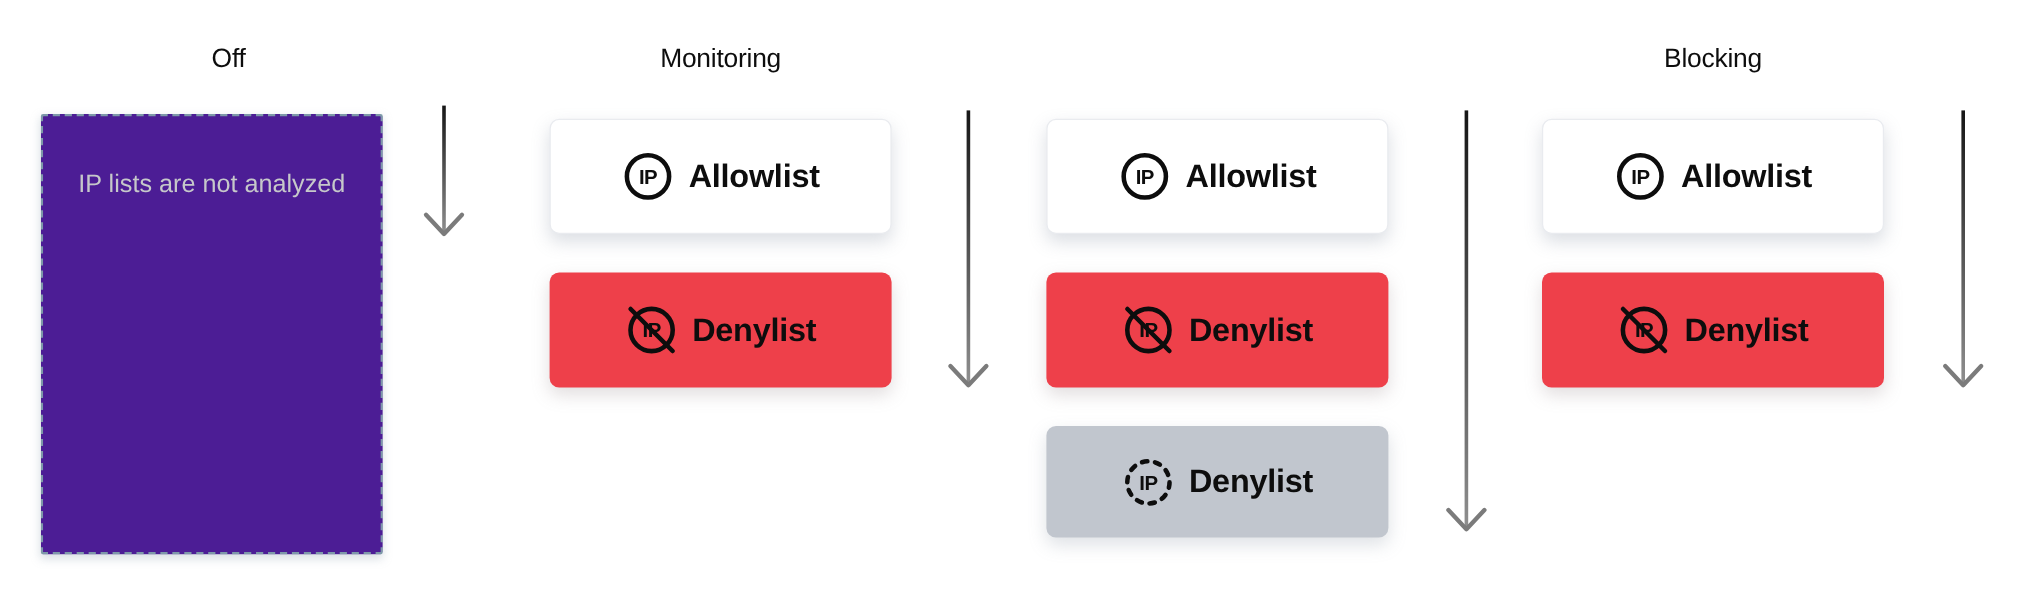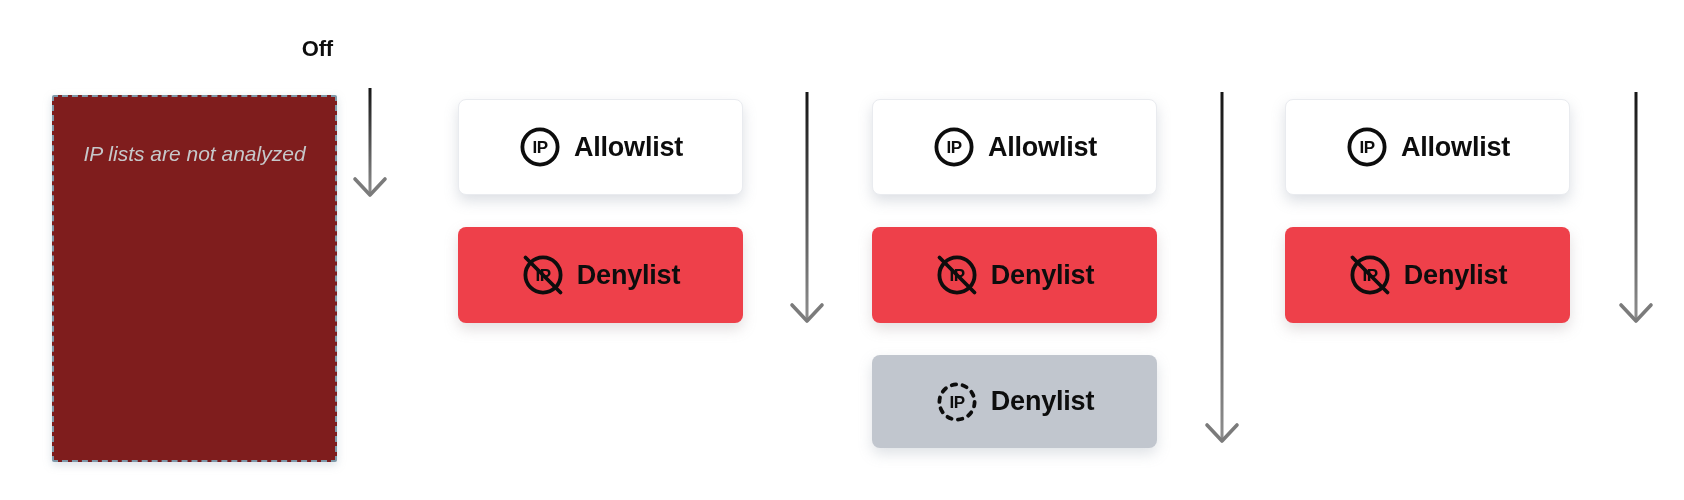--- a/index.html
+++ b/index.html
@@ -18,36 +18,35 @@
   .canvas{
     position:relative;
     width:1684px;
     height:500px;
     background:#ffffff;
     overflow:hidden;
   }
   .col-title{
     position:absolute;
     top:36px;
-    text-align:right;
+    text-align:center;
     font-size:22px;
-    font-weight:bold;
+    font-weight:normal;
     color:var(--label);
     letter-spacing:-0.2px;
   }
   .off-box{
     position:absolute;
-    left:52px; top:95px;
+    left:34px; top:95px;
     width:285px; height:367px;
     box-sizing:border-box;
     border:2px dashed var(--dashed_border);
     border-radius:2px;
     box-shadow:0 3px 8px rgba(150,165,180,0.35);
-    background:#7f1d1d;
-    font-style:italic;
+    background:#4c1d95;
   }
   .off-box .empty-text{
     margin:42px auto 0;
     width:230px;
     text-align:center;
     color:var(--empty_text);
     font-size:21px;
     line-height:30px;
   }
   .card{
@@ -96,20 +95,22 @@
     bottom:0; left:50%;
     transform:translateX(-50%);
   }
 </style>
 </head>
 <body>
 
 <div class="canvas">
 
   <div class="col-title" style="left:48px;width:285px;">Off</div>
+  <div class="col-title" style="left:458px;width:285px;">Monitoring</div>
+  <div class="col-title" style="left:1285px;width:285px;">Blocking</div>
 
   <div class="off-box">
     <div class="empty-text">IP lists are not analyzed</div>
   </div>
 
   <div class="arrow" style="left:348px;top:88px;height:110px;">
     <div class="shaft"></div>
     <svg class="chev" width="36" height="22" viewBox="0 0 36 22">
       <polyline points="3,3 18,19 33,3" fill="none" stroke="#7b7b7b" stroke-width="3.6" stroke-linecap="round" stroke-linejoin="round"></polyline>
     </svg>

